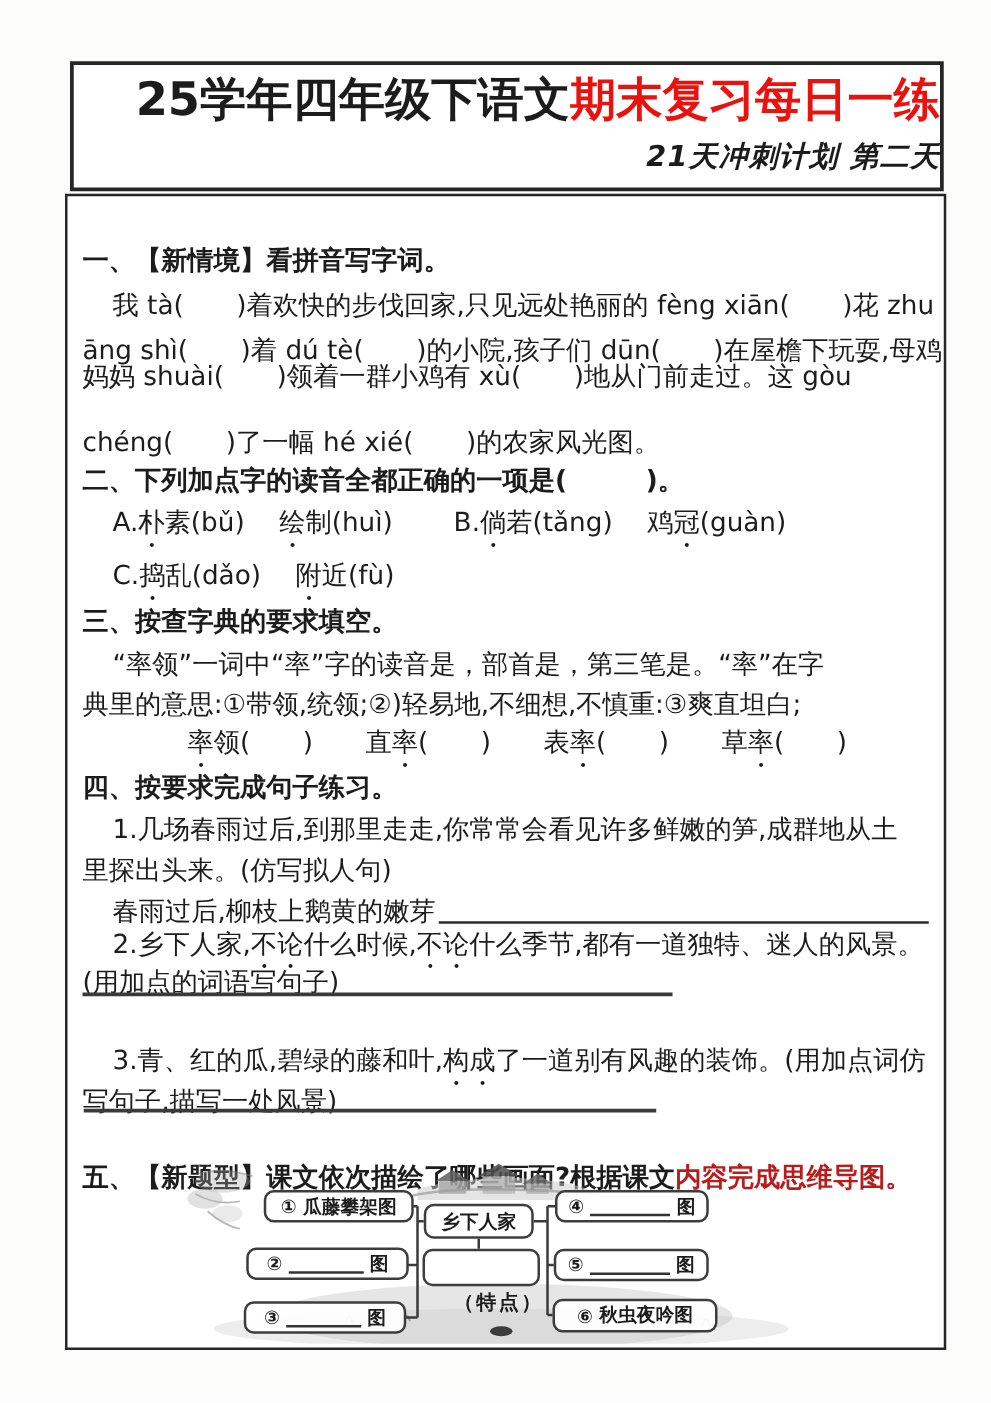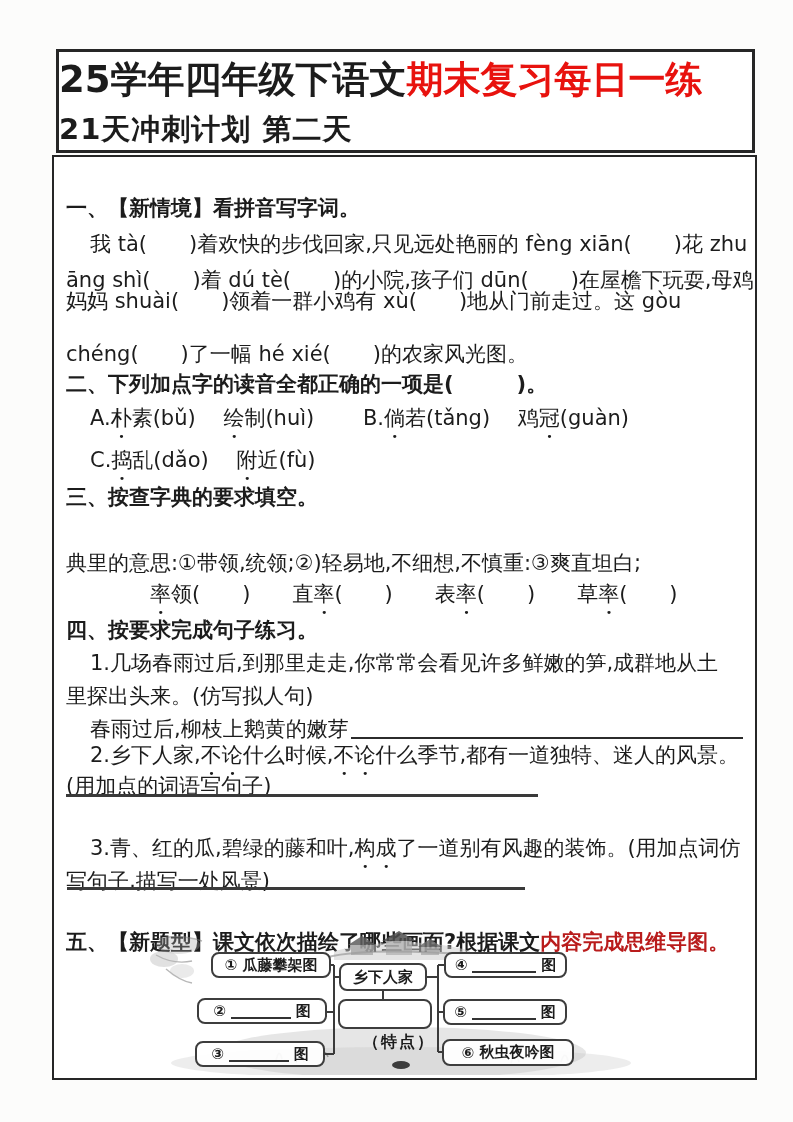--- a/index.html
+++ b/index.html
@@ -5,25 +5,25 @@
   html,body{margin:0;padding:0;}
   body{
     width:793px;height:1122px;position:relative;
     background:#fcfcfb;color:#1c1c1c;
     font-family:"DejaVu Sans","Liberation Sans",sans-serif;
     overflow:hidden;
   }
   .title-box{
     position:absolute;left:56px;top:49px;width:699px;height:104px;
     border:3px solid #262626;box-sizing:border-box;background:#fff;
-    text-align:left;
+    text-align:right;
   }
   .title-main{font-size:37px;font-weight:bold;margin-top:3px;white-space:nowrap;letter-spacing:0px;}
   .title-red{color:#e8120e;}
-  .subtitle{font-size:29px;font-weight:bold;margin-top:5px;letter-spacing:1px;}
+  .subtitle{font-size:23px;font-weight:bold;margin-top:5px;letter-spacing:1px;font-style:italic;}
   .content-box{
     position:absolute;left:52px;top:155px;width:705px;height:925px;
     border:2px solid #262626;box-sizing:border-box;background:#fff;
     font-size:21px;
   }
   .line{
     position:absolute;left:12px;right:8px;height:34px;line-height:34px;
     white-space:nowrap;
     margin-top:28px;
   }
@@ -79,20 +79,21 @@
   <div class="line ind" style="top:216px">
     <span>A.</span><span class="em">朴</span><span>素(bǔ)　 </span><span class="em">绘</span><span>制(huì)</span><span>　　 B.</span><span class="em">倘</span><span>若(tǎng)　 鸡</span><span class="em">冠</span><span>(guàn)</span>
   </div>
   <div class="line ind" style="top:258px">
     <span>C.</span><span class="em">捣</span><span>乱(dǎo)　 </span><span class="em">附</span><span>近(fù)</span>
   </div>
 
   <div class="line sec-head" style="top:295px">
     <span>三、</span><span>按查字典的要求填空。</span>
   </div>
+  <div class="line ind" style="top:329px">“率领”一词中“率”字的读音是，部首是，第三笔是。“率”在字</div>
   <div class="line" style="top:361px">典里的意思:①带领,统领;②)轻易地,不细想,不慎重:③爽直坦白;</div>
   <div class="line" style="top:392px;left:96px">
     <span class="em">率</span><span>领(　　)　　直</span><span class="em">率</span><span>(　　)　　表</span><span class="em">率</span><span>(　　)　　草</span><span class="em">率</span><span>(　　)</span>
   </div>
 
   <div class="line sec-head" style="top:428px">
     <span>四、</span><span>按要求完成句子练习。</span>
   </div>
   <div class="line ind" style="top:461px">1.几场春雨过后,到那里走走,你常常会看见许多鲜嫩的笋,成群地从土</div>
   <div class="line" style="top:494px">里探出头来。(仿写拟人句)</div>

